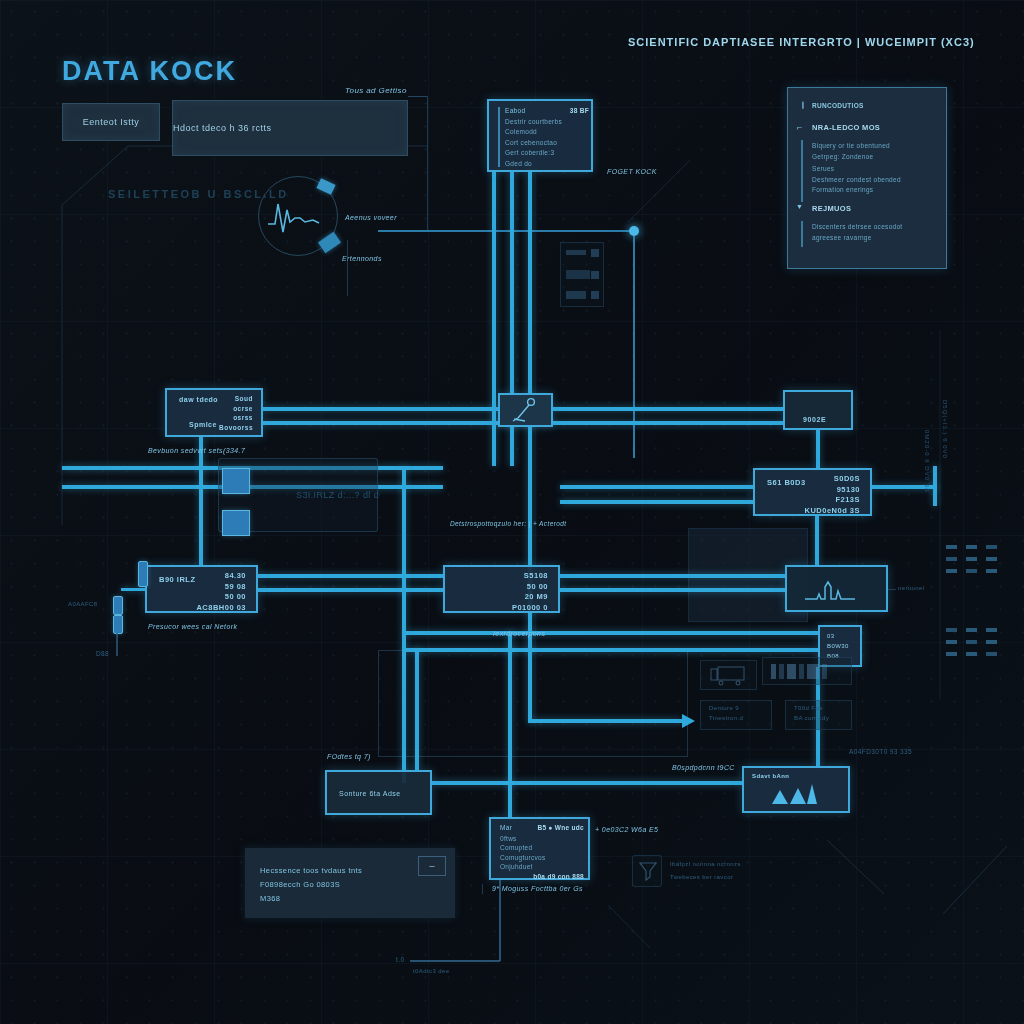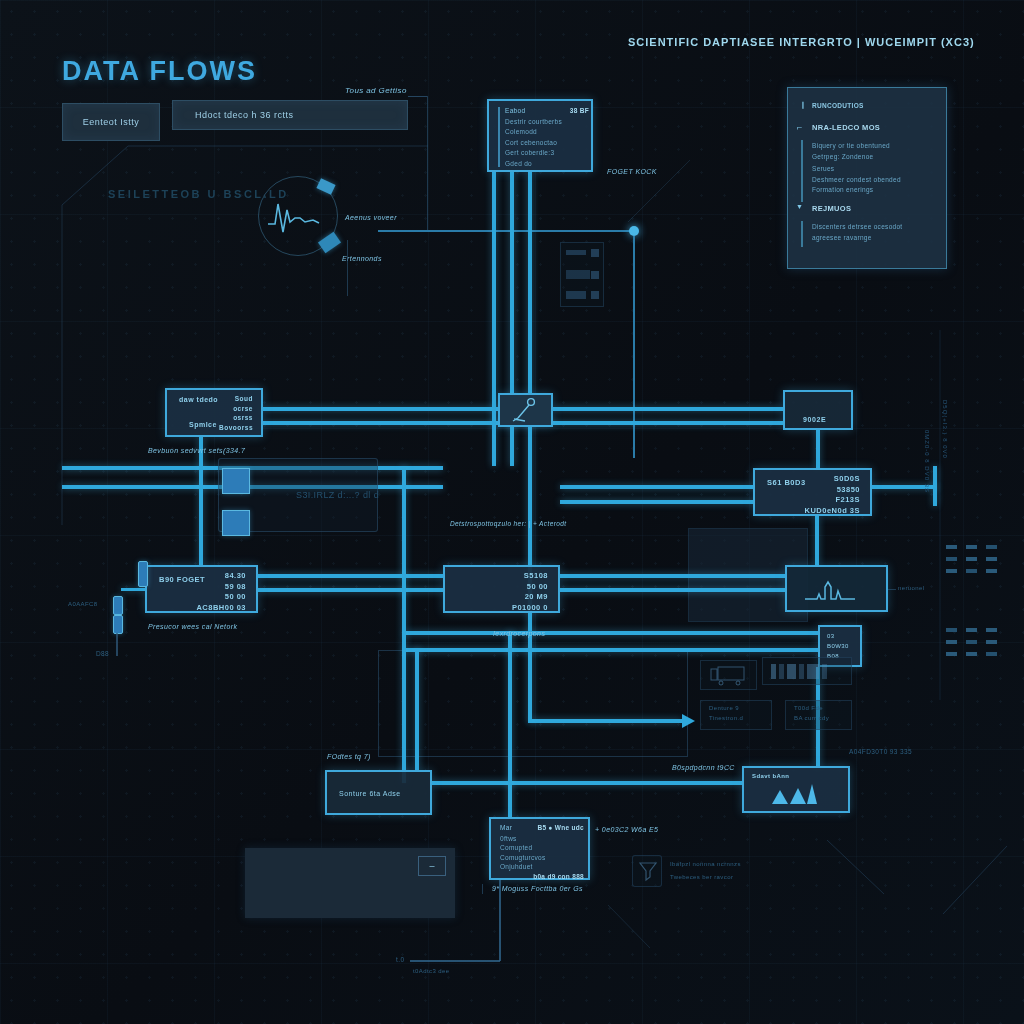--- a/index.html
+++ b/index.html
@@ -49,30 +49,30 @@
     <path d="M62 205 V525" stroke="rgba(45,85,120,.35)" stroke-width="1"></path>
     <path d="M827 840 L884 894" stroke="rgba(45,85,120,.4)" stroke-width="1"></path>
     <path d="M1007 846 L943 914" stroke="rgba(45,85,120,.4)" stroke-width="1"></path>
     <path d="M690 160 L628 222" stroke="rgba(45,85,120,.3)" stroke-width="1"></path>
     <path d="M940 330 L940 700" stroke="rgba(45,85,120,.25)" stroke-width="1"></path>
     <path d="M608 905 L650 948" stroke="rgba(45,85,120,.3)" stroke-width="1"></path>
   </svg>
   <div class="faintbox" style="left:378px;top:650px;width:310px;height:107px;background:transparent;"></div>
   <div class="dimbox" style="left:688px;top:528px;width:120px;height:94px;background:rgba(24,40,56,.55);border-color:rgba(40,78,108,.3);"></div>
 
-  <div class="abs" style="left:62px;top:56px;font-size:27px;font-weight:bold;letter-spacing:2px;color:#3fa9e0;text-shadow:0 0 10px rgba(64,170,220,.4);">DATA FLOWS</div>
+  <div class="abs" style="left:62px;top:56px;font-size:27px;font-weight:bold;letter-spacing:2px;color:#3fa9e0;text-shadow:0 0 10px rgba(64,170,220,.4);">DATA KOCK</div>
   <div class="abs" style="left:628px;top:36px;font-size:11px;font-weight:bold;letter-spacing:1px;color:#9fd8ee;">SCIENTIFIC DAPTIASEE INTERGRTO | WUCEIMPIT (XC3)</div>
   <div class="t" style="left:345px;top:86px;font-size:8px;">Tous ad Gettiso</div>
   <div class="hthin" style="left:408px;top:96px;width:19px;height:1px;background:rgba(48,92,128,.7);"></div>
   <div class="vdim" style="left:427px;top:96px;height:136px;"></div>
 
   <div class="btn" style="left:62px;top:103px;width:98px;height:38px;justify-content:center;">
     <span>Eenteot Istty</span>
   </div>
-  <div class="btn" style="left:172px;top:100px;width:236px;height:30px;padding-left:22px;">
+  <div class="btn" style="left:172px;top:100px;width:236px;height:56px;">
     <span>Hdoct tdeco h 36 rctts</span>
   </div>
 
   <div class="abs" style="left:787px;top:87px;width:158px;height:180px;background:rgba(30,50,68,.88);border:1px solid #3a7a9a;box-shadow:0 0 10px rgba(40,90,130,.4);">
     <div class="abs" style="left:12px;top:13px;font-size:7px;color:#7fc8e8;">❙</div>
     <div class="abs legend-item" style="left:24px;top:13px;font-weight:bold;color:#8cc8e4;">RUNCODUTIOS</div>
     <div class="abs" style="left:9px;top:34px;font-size:9px;color:#7fc8e8;">⌐</div>
     <div class="abs legend-item" style="left:24px;top:35px;font-weight:bold;font-size:7.5px;color:#a8d8ee;">NRA-LEDCO MOS</div>
     <div class="abs" style="left:13px;top:52px;width:2px;height:62px;background:#3a7a9a;"></div>
     <div class="abs" style="left:24px;top:53px;">
@@ -182,21 +182,21 @@
   <div class="box" style="left:498px;top:393px;width:55px;height:34px;background:#1d3548;">
     <svg width="51" height="30" viewBox="0 0 51 30" style="margin:0 auto;">
       <circle cx="31" cy="7" r="3.4" stroke="#6cc3e8" stroke-width="1.4" fill="none"></circle>
       <path d="M29 10 L18 23 M14 24 l11 2 M18 23 l-5 3" stroke="#6cc3e8" stroke-width="1.4" fill="none"></path>
     </svg>
   </div>
 
   <div class="t" style="left:450px;top:520px;font-size:6.5px;">Detstrospottoqzulo her: | + Acterodt</div>
 
   <div class="box" style="left:145px;top:565px;width:113px;height:48px;">
-    <div class="ttl" style="left:12px;top:8px;">B90 FOGET</div>
+    <div class="ttl" style="left:12px;top:8px;">B90 IRLZ</div>
     <div class="vals" style="right:10px;top:4px;">
       <div>84.30</div>
         <div>59 08</div>
       <div>50 00</div>
         <div>AC8BH00 03</div>
     </div>
   </div>
   <div class="t" style="left:148px;top:623px;">Presucor wees cal Netork</div>
 
   <div class="box" style="left:443px;top:565px;width:117px;height:48px;">
@@ -206,21 +206,21 @@
       <div>20 M9</div>
         <div>P01000 0</div>
     </div>
   </div>
   <div class="t" style="left:493px;top:630px;">Iexrdrocerpons</div>
 
   <div class="box" style="left:753px;top:468px;width:119px;height:48px;">
     <div class="ttl" style="left:12px;top:8px;">S61 B0D3</div>
     <div class="vals" style="right:10px;top:4px;">
       <div>S0D0S</div>
-        <div>53850</div>
+        <div>95130</div>
       <div>F213S</div>
         <div>KUD0eN0d 3S</div>
     </div>
   </div>
 
   <div class="box" style="left:783px;top:390px;width:70px;height:40px;background:rgba(24,42,58,.9);">
     <div class="abs" style="left:18px;top:24px;font-size:7px;font-weight:bold;color:#8fd0ec;letter-spacing:.6px;">9002E</div>
   </div>
 
   <div class="box" style="left:785px;top:565px;width:103px;height:47px;background:rgba(20,40,56,.92);">
@@ -309,20 +309,25 @@
 
   <div class="port" style="left:138px;top:561px;width:8px;height:24px;border-radius:2px;"></div>
   <div class="port" style="left:113px;top:596px;width:8px;height:17px;border-radius:2px;"></div>
   <div class="port" style="left:113px;top:615px;width:8px;height:17px;border-radius:2px;"></div>
   <div class="td" style="left:68px;top:601px;font-size:6px;">A0AAFC8</div>
   <div class="vthin" style="left:116px;top:633px;height:23px;background:rgba(48,92,128,.7);"></div>
   <div class="td" style="left:96px;top:650px;font-size:6.5px;">D88</div>
 
 
   <div class="abs" style="left:245px;top:848px;width:210px;height:70px;background:#1b2a38;box-shadow:0 0 8px rgba(30,70,100,.35);">
+    <div class="abs" style="left:15px;top:16px;font-size:7.5px;color:#7fc4e4;letter-spacing:.4px;line-height:14px;">
+      <div>Hecssence toos tvdaus tnts</div>
+      <div>F0898ecch Go 0803S</div>
+      <div>M368</div>
+    </div>
     <div class="abs" style="left:173px;top:8px;width:26px;height:18px;border:1px solid rgba(90,150,195,.5);display:flex;align-items:center;justify-content:center;">
       <span style="font-size:9px;color:#8fd0ec;">–</span>
     </div>
   </div>
 
   <div class="box" style="left:489px;top:817px;width:101px;height:63px;">
     <div class="abs" style="left:9px;top:4px;width:84px;">
       <div class="row">
           <span class="legend-item" style="color:#7fc4e4;">Mar</span>
           <span class="legend-item" style="color:#a8dcf2;font-weight:bold;">B5 ● Wne udc</span>

